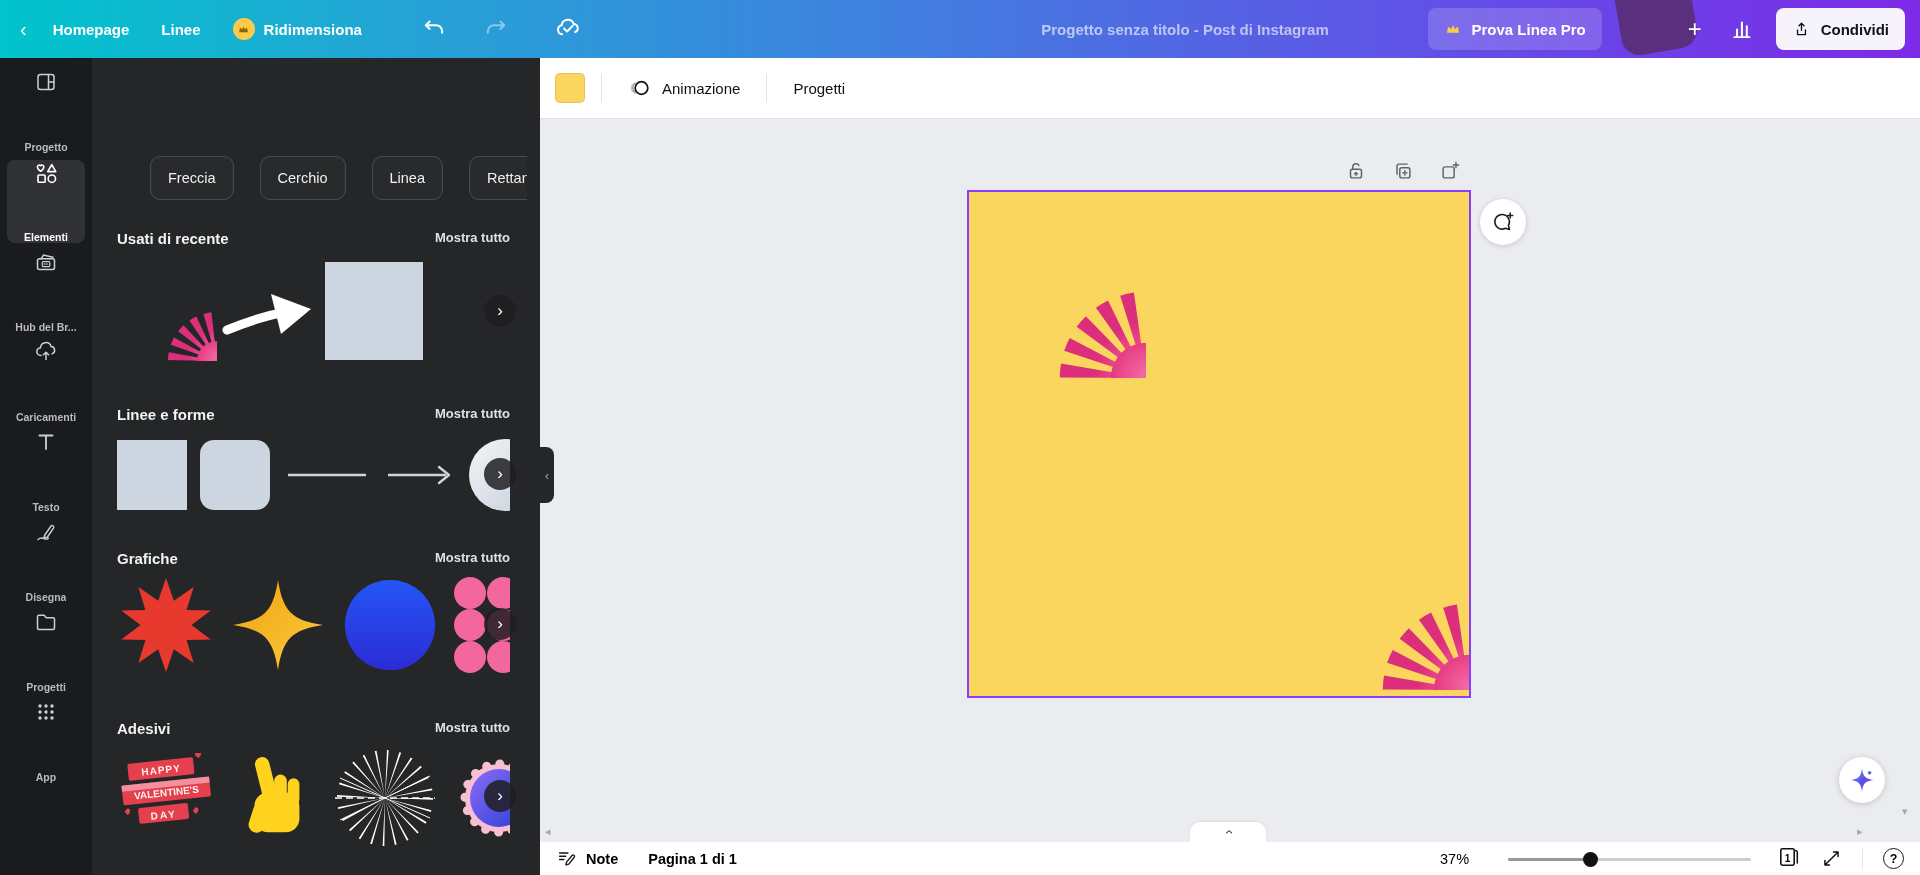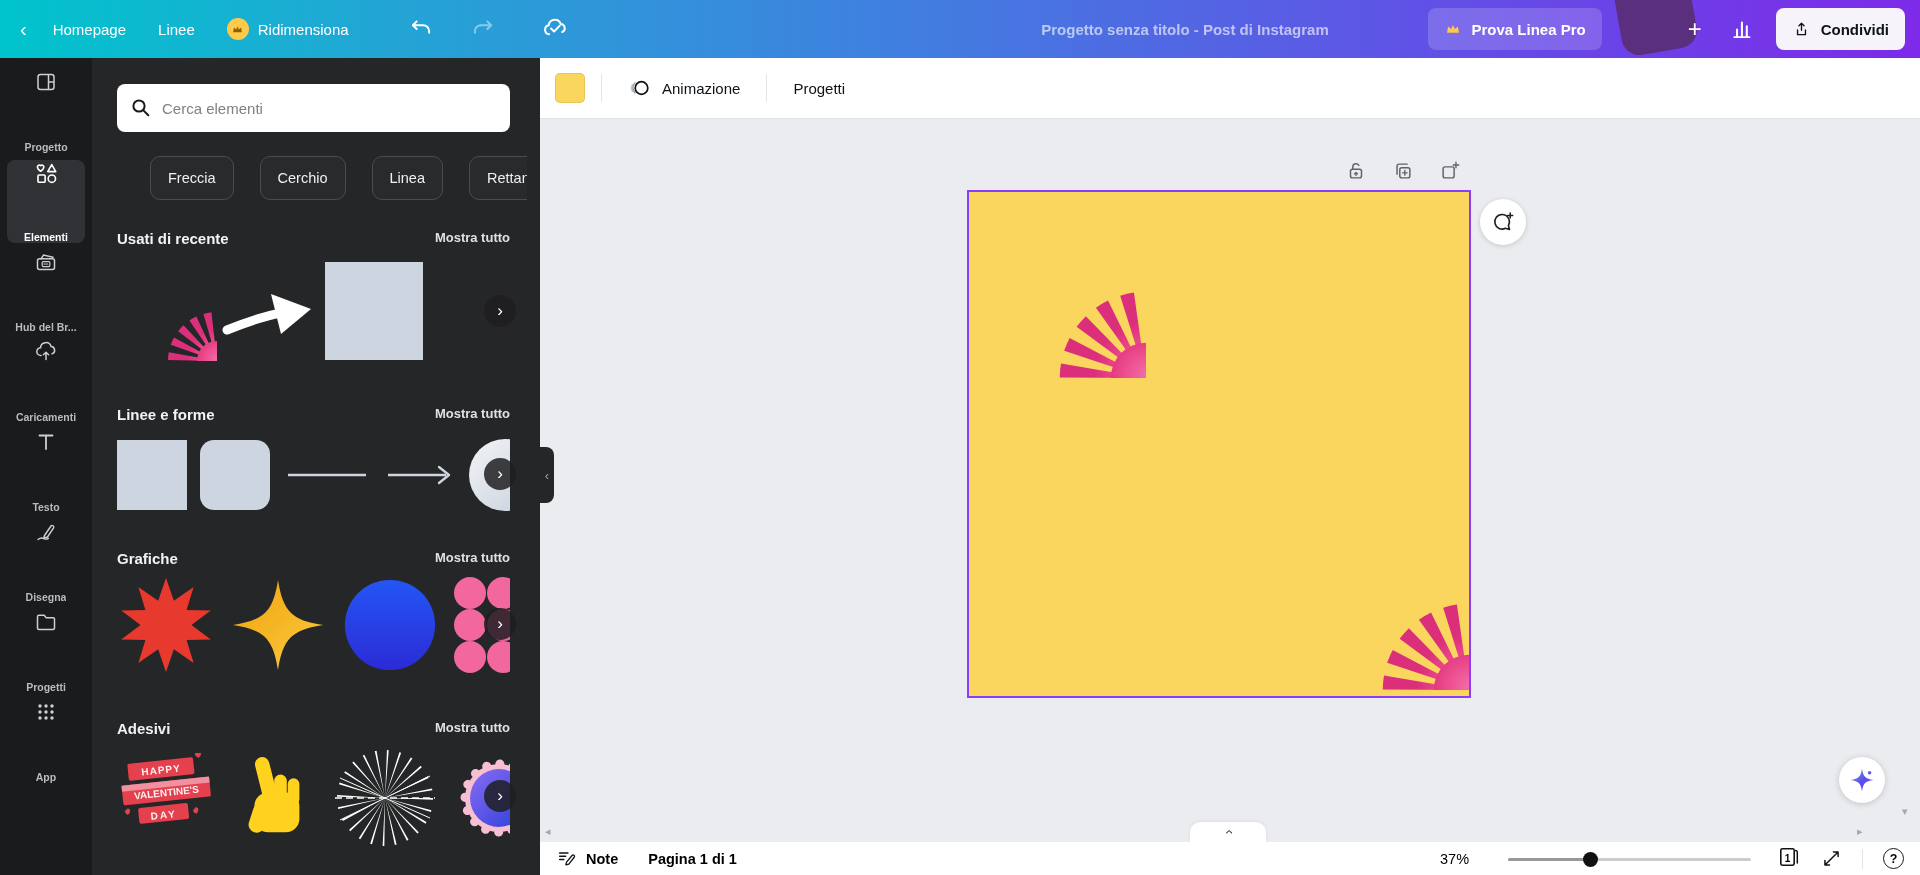--- a/index.html
+++ b/index.html
@@ -4,21 +4,21 @@
 <style>
   * { margin:0; padding:0; box-sizing:border-box; font-family:"Liberation Sans", sans-serif; }
   html,body { background:#EBECEF; }
   .app { position:relative; width:1920px; height:875px; overflow:hidden; background:#EBECEF; }
 
   
   .topbar { position:absolute; left:0; top:0; width:1920px; height:58px; z-index:60;
     background:linear-gradient(90deg,#00C4CC 0%,#23A5D5 20%,#3E82DF 45%,#5E55E6 72%,#7D2AE8 100%);
     display:flex; align-items:center; color:#fff; padding:0 15px 0 10px; }
   .tb-btn { height:58px; display:flex; align-items:center; gap:9px; padding:4px 16px;
-    font-size:15px; font-weight:400; color:#fff; cursor:pointer; }
+    font-size:15px; font-weight:700; color:#fff; cursor:pointer; }
   .tb-back { padding:0 10px; font-size:20px; font-weight:400; }
   .tb-iconbtn { width:44px; height:58px; display:flex; align-items:center; justify-content:center; }
   .crown-badge { width:22px; height:22px; border-radius:50%; background:#FFC94A; display:flex; align-items:center; justify-content:center; }
   .doc-title { position:absolute; left:1185px; top:50%; transform:translate(-50%,-50%);
     font-size:15px; font-weight:600; color:rgba(255,255,255,.62); white-space:nowrap; }
   .tb-right { margin-left:auto; display:flex; align-items:center; gap:16px; position:relative; }
   .pro-btn { height:42px; padding:0 16px; border-radius:8px; background:rgba(255,255,255,.17);
     display:flex; align-items:center; gap:9px; font-size:15px; font-weight:700; margin-right:62px; }
   .blob { position:absolute; right:212px; top:-32px; width:76px; height:84px; background:#5A2F7D;
     border-radius:18px; transform:rotate(-10deg); }
@@ -268,27 +268,20 @@
           <circle cx="6" cy="18" r="1.7"></circle>
             <circle cx="12" cy="18" r="1.7"></circle>
             <circle cx="18" cy="18" r="1.7"></circle>
         </g>
       </svg>
       <span class="lbl">App</span>
     </div>
   </nav>
 
   <aside class="panel">
-    <div class="search">
-      <svg width="22" height="22" viewBox="0 0 22 22">
-        <circle cx="9" cy="9" r="5.6" fill="none" stroke="#16191D" stroke-width="2"></circle>
-        <line x1="13.4" y1="13.4" x2="18.3" y2="18.3" stroke="#16191D" stroke-width="2" stroke-linecap="round"></line>
-      </svg>
-      <input type="text" placeholder="Cerca elementi" style="">
-    </div>
 
     <div class="chips">
       <div class="chip">
           <span>Freccia</span>
         </div>
       <div class="chip">
           <span>Cerchio</span>
         </div>
       <div class="chip">
           <span>Linea</span>

